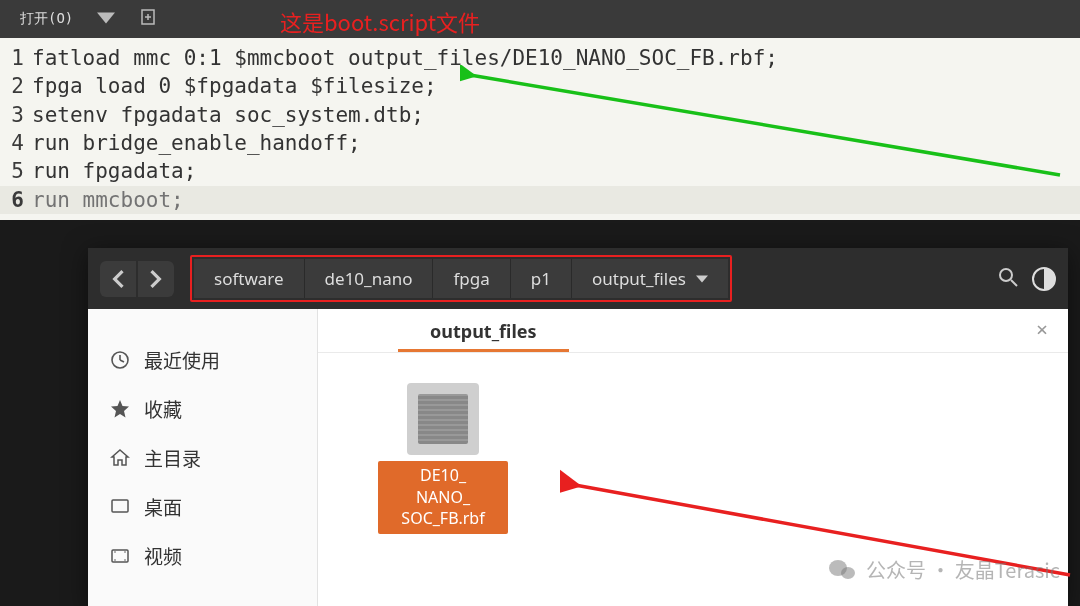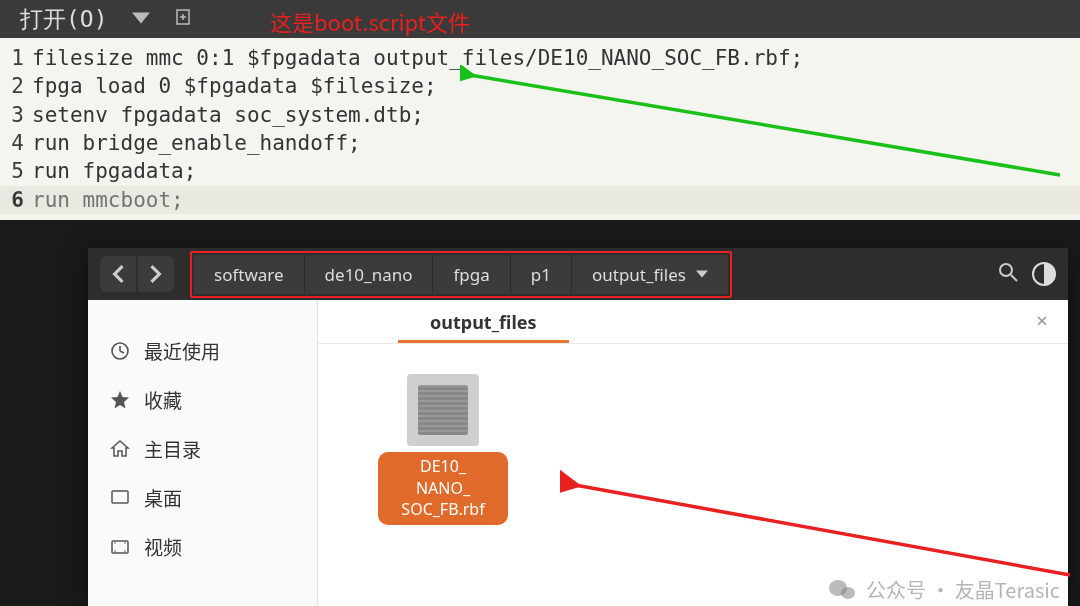--- a/index.html
+++ b/index.html
@@ -18,35 +18,35 @@
       position: relative;
     }
     .editor-toolbar {
       background: #3a3a3a;
       height: 38px;
       display: flex;
       align-items: center;
       padding: 0 20px;
       gap: 24px;
       color: #ccc;
-      font-size: 23px;
+      font-size: 14px;
     }
     .toolbar-btn {
       color: #ddd;
       cursor: pointer;
     }
     .toolbar-icon {
       width: 18px;
       height: 18px;
       fill: #bbb;
     }
     .editor-annotation {
       position: absolute;
       top: 5px;
-      left: 270px;
+      left: 280px;
       color: #e82020;
       font-size: 22px;
       font-family: "Noto Sans CJK SC", sans-serif;
       z-index: 10;
     }
     .code-lines {
       padding: 6px 0;
       font-size: 21px;
       color: #333;
       background: #f5f5f0;
@@ -70,21 +70,21 @@
       position: absolute;
       top: 248px;
       left: 88px;
       width: 980px;
       height: 358px;
       background: #ffffff;
       border-radius: 2px;
       box-shadow: 0 4px 24px rgba(0,0,0,0.5);
     }
     .fm-header {
-      height: 52px;
+      height: 61px;
       background: #2d2d2d;
       display: flex;
       align-items: center;
       padding: 0 12px;
       gap: 8px;
     }
     .nav-back, .nav-fwd {
       width: 36px;
       height: 36px;
       background: #3b3b3b;
@@ -203,21 +203,21 @@
       height: 50px;
       background: #888;
       border-radius: 2px;
       background-image: repeating-linear-gradient(#999, #999 2px, #888 2px, #888 5px);
     }
     .file-label {
       background: #e06a2a;
       color: #fff;
       font-size: 16px;
       padding: 4px 6px;
-      border-radius: 10px;
+      border-radius: 2px;
       font-family: "Noto Sans", sans-serif;
       word-break: break-word;
       line-height: 1.35;
     }
     .green-arrow {
       position: absolute;
       top: 65px;
       left: 460px;
       width: 610px;
       height: 120px;
@@ -228,21 +228,21 @@
       position: absolute;
       top: 465px;
       left: 560px;
       width: 520px;
       height: 120px;
       pointer-events: none;
       z-index: 20;
     }
     .watermark {
       position: absolute;
-      bottom: 2px;
+      bottom: 22px;
       right: 20px;
       display: flex;
       align-items: center;
       gap: 10px;
       color: rgba(120,120,120,0.55);
       font-size: 20px;
       font-family: "Noto Sans CJK SC", sans-serif;
       z-index: 30;
     }
     .watermark svg { width: 28px; height: 24px; fill: rgba(120,120,120,0.5); }
@@ -263,21 +263,21 @@
           <rect x="3" y="1" width="12" height="14" fill="none" stroke="#bbb" stroke-width="1.5"></rect>
           <line x1="6" y1="8" x2="12" y2="8" stroke="#bbb" stroke-width="1.5"></line>
           <line x1="9" y1="5" x2="9" y2="11" stroke="#bbb" stroke-width="1.5"></line>
         </svg>
     </span>
   </div>
   <div class="editor-annotation">这是boot.script文件</div>
   <div class="code-lines">
     <div class="code-line">
         <span class="line-num">1</span>
-        <span class="line-text">filesize mmc 0:1 $fpgadata output_files/DE10_NANO_SOC_FB.rbf;</span>
+        <span class="line-text">fatload mmc 0:1 $mmcboot output_files/DE10_NANO_SOC_FB.rbf;</span>
       </div>
     <div class="code-line">
         <span class="line-num">2</span>
         <span class="line-text">fpga load 0 $fpgadata $filesize;</span>
       </div>
     <div class="code-line">
         <span class="line-num">3</span>
         <span class="line-text">setenv fpgadata soc_system.dtb;</span>
       </div>
     <div class="code-line">

